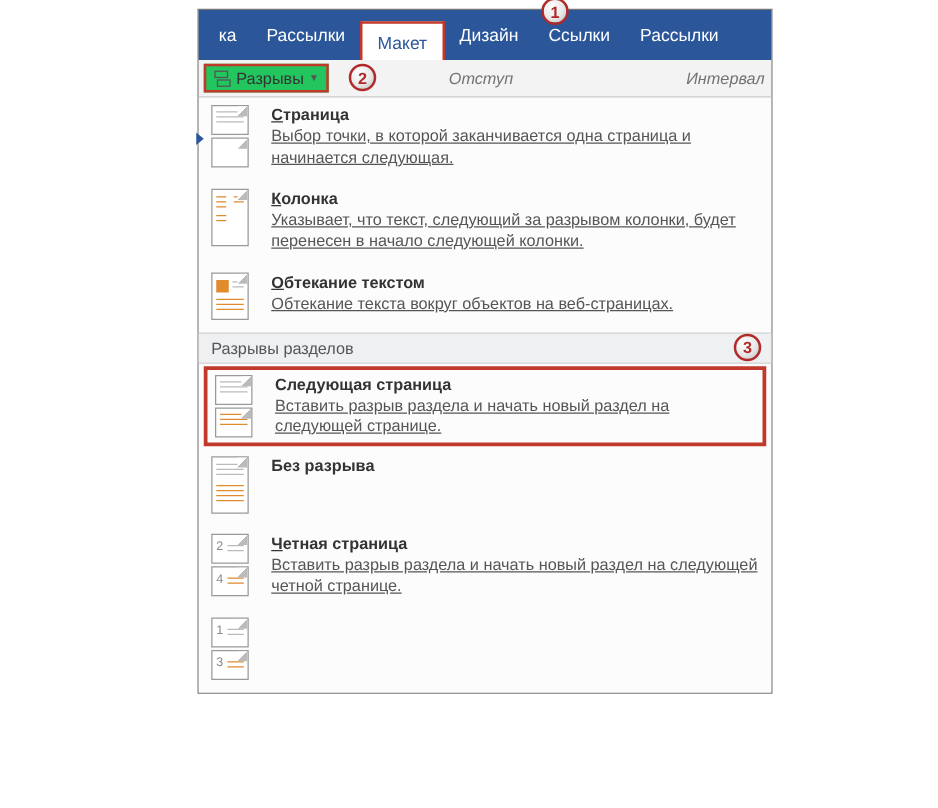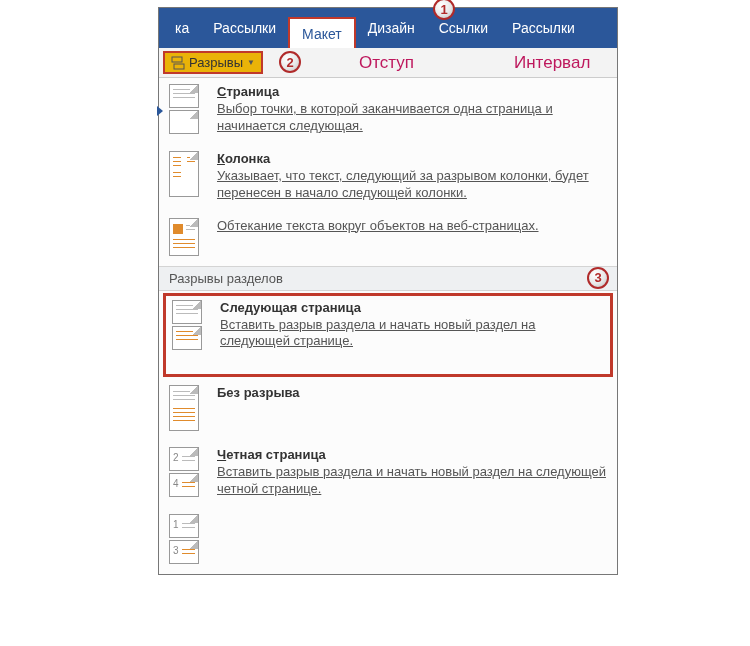--- a/index.html
+++ b/index.html
@@ -54,36 +54,37 @@
     background: #f3f3f3;
     position: relative;
   }
   .breaks-btn {
     display: flex;
     align-items: center;
     gap: 4px;
     padding: 2px 6px;
     margin: 2px 4px;
     border: 2px solid #c0392b;
-    background: #eab308;
+    background: #22c55e;
     cursor: pointer;
     font-size: 13px;
     color: #333;
   }
   .breaks-icon {
     width: 14px; height: 14px;
     display: inline-block;
   }
   .dd-arrow { font-size: 8px; color: #555; }
   .toolbar-label {
-    font-size: 17px;
-    color: #be185d;
+    font-size: 13px;
+    color: #737373;
+    font-style: italic;
   }
   .lbl-indent { position: absolute; left: 200px; }
-  .lbl-spacing { position: absolute; left: 355px; }
+  .lbl-spacing { position: absolute; left: 390px; }
 
   
   .dropdown {
     background: #fcfcfc;
   }
   .group-header {
     background: #eef0f2;
     border-top: 1px solid #d4d4d4;
     border-bottom: 1px solid #d4d4d4;
     padding: 4px 10px;
@@ -94,21 +95,21 @@
   .menu-item {
     display: flex;
     padding: 6px 10px 10px 10px;
     gap: 12px;
     cursor: pointer;
     position: relative;
   }
   .menu-item.highlight {
     border: 3px solid #c0392b;
     margin: 2px 4px;
-    padding: 4px 6px 24px 6px;
+    padding: 4px 6px 4px 6px;
   }
   .mi-icon {
     width: 36px;
     flex: 0 0 36px;
     display: flex;
     flex-direction: column;
     gap: 2px;
     align-items: flex-start;
   }
   .page-thumb {
@@ -244,20 +245,21 @@
           <span style="position:absolute;left:3px;top:5px;width:10px;height:10px;background:#e08b2c"></span>
           <span class="ln" style="top:6px;left:16px"></span>
             <span class="ln" style="top:10px;left:16px"></span>
           <span class="ln o" style="top:20px"></span>
             <span class="ln o" style="top:24px"></span>
             <span class="ln o" style="top:28px"></span>
           <span class="fold"></span>
         </div>
       </div>
       <div class="mi-text">
+        <div class="mi-title"><span class="ul">О</span><span>бтекание текстом</span></div>
         <div class="mi-desc">Обтекание текста вокруг объектов на веб-страницах.</div>
       </div>
     </div>
 
     <div class="group-header">
       <span>Разрывы разделов</span>
       <div class="callout" style="top:0px; right:8px;">3</div>
     </div>
 
     <div class="menu-item highlight">

